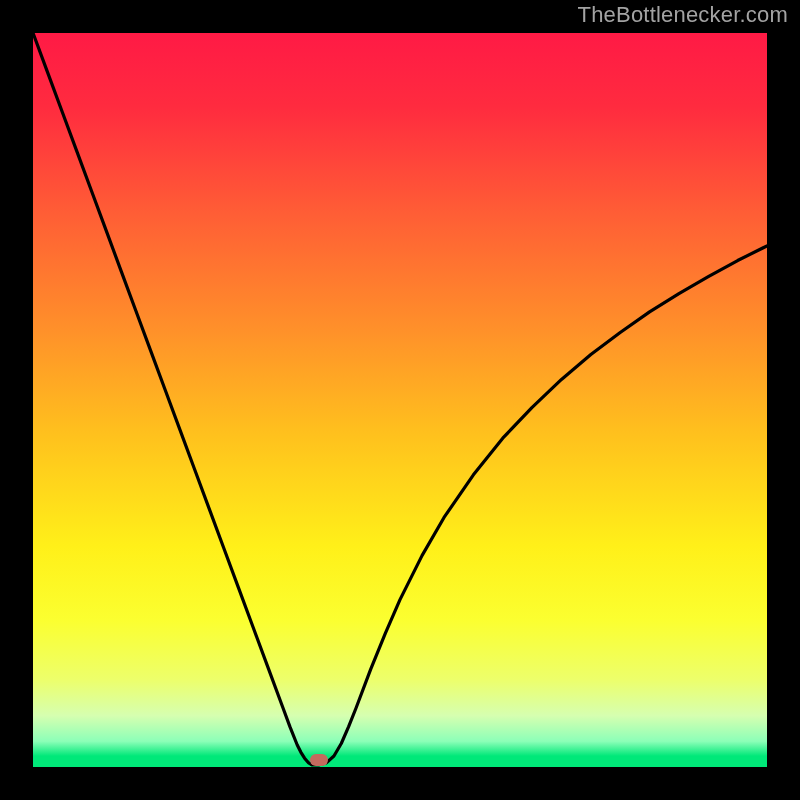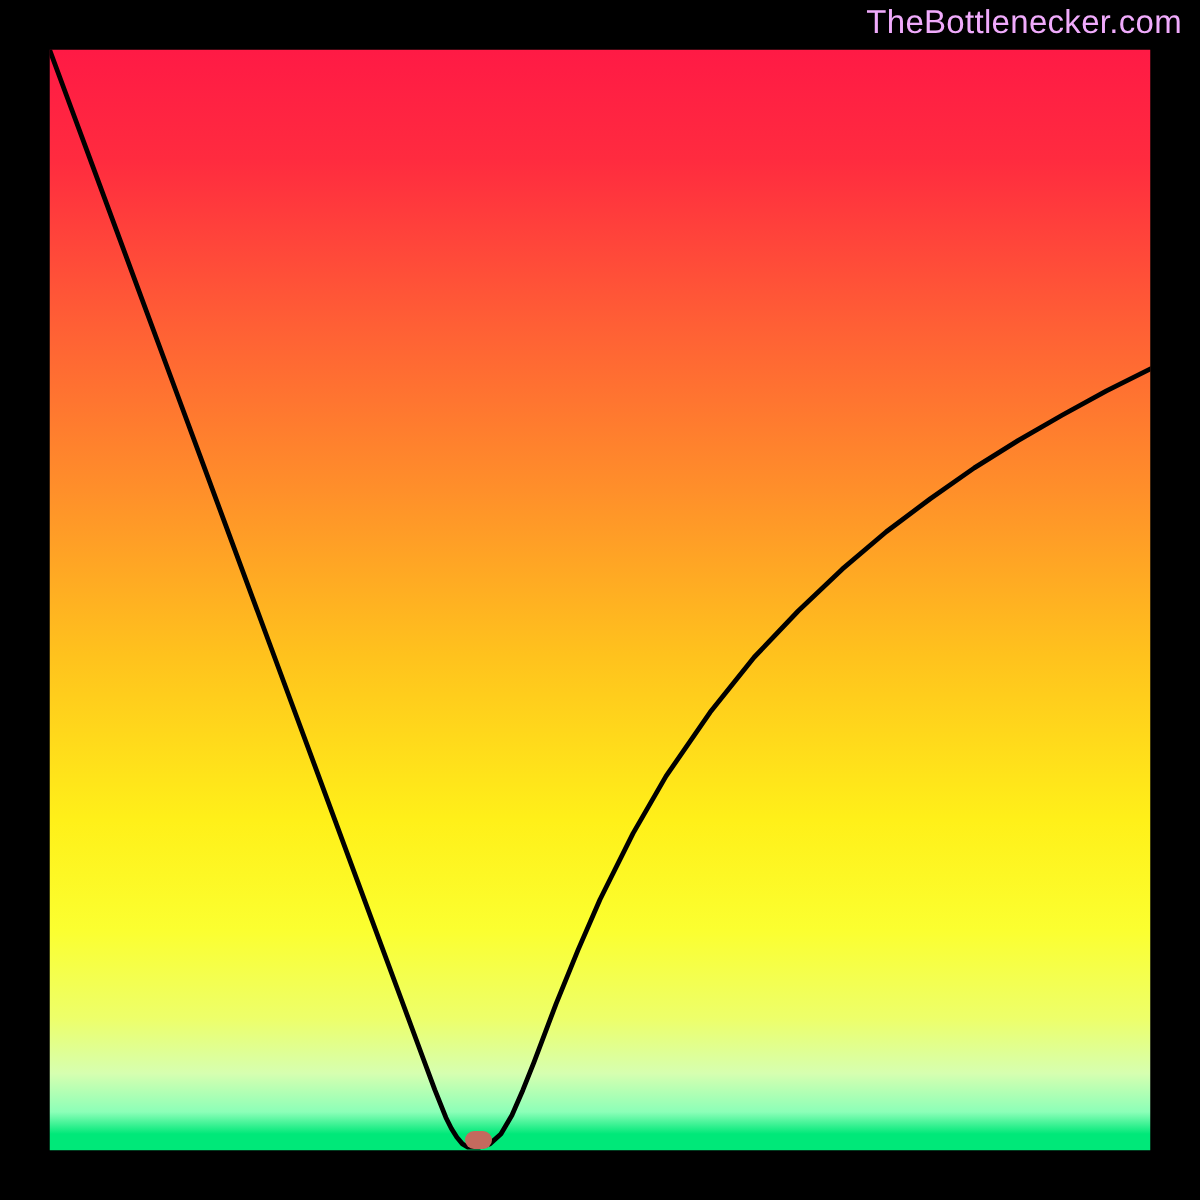--- a/index.html
+++ b/index.html
@@ -8,21 +8,21 @@
     width: 800px;
     height: 800px;
     background: #000;
     position: relative;
     font-family: Arial, Helvetica, sans-serif;
   }
   .attribution {
     position: absolute;
     top: 2px;
     right: 12px;
-    color: #f0abfc;
+    color: #a3a3a3;
     font-size: 22px;
     letter-spacing: 0.2px;
     font-weight: 400;
   }
   .plot-frame {
     position: absolute;
     left: 33px;
     top: 33px;
     width: 734px;
     height: 734px;

